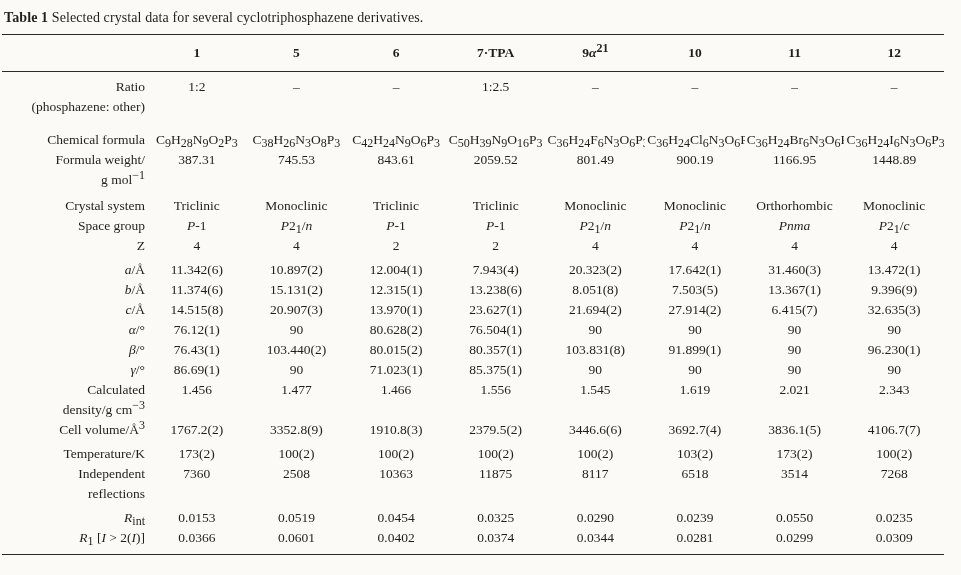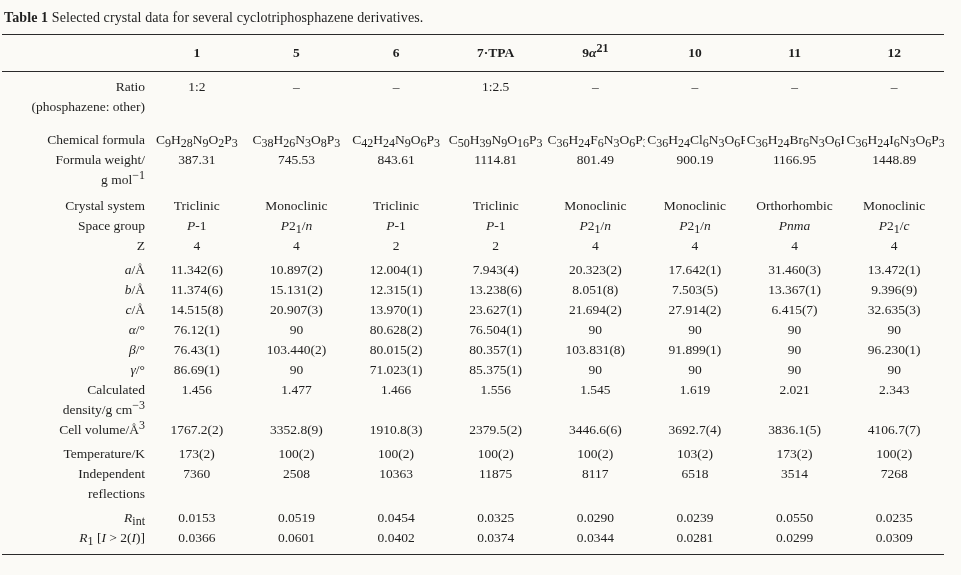--- a/index.html
+++ b/index.html
@@ -92,21 +92,21 @@
           <td>C<sub>36</sub>H<sub>24</sub>F<sub>6</sub>N<sub>3</sub>O<sub>6</sub>P<sub>3</sub></td>
           <td>C<sub>36</sub>H<sub>24</sub>Cl<sub>6</sub>N<sub>3</sub>O<sub>6</sub>P<sub>3</sub></td>
           <td>C<sub>36</sub>H<sub>24</sub>Br<sub>6</sub>N<sub>3</sub>O<sub>6</sub>P<sub>3</sub></td>
           <td>C<sub>36</sub>H<sub>24</sub>I<sub>6</sub>N<sub>3</sub>O<sub>6</sub>P<sub>3</sub></td>
         </tr>
         <tr>
           <td>Formula weight/<br>g mol<sup>−1</sup></td>
           <td>387.31</td>
           <td>745.53</td>
           <td>843.61</td>
-          <td>1114.81</td>
+          <td>2059.52</td>
           <td>801.49</td>
           <td>900.19</td>
           <td>1166.95</td>
           <td>1448.89</td>
         </tr>
         <tr class="g6">
           <td>Crystal system</td>
           <td>Triclinic</td>
           <td>Monoclinic</td>
           <td>Triclinic</td>

